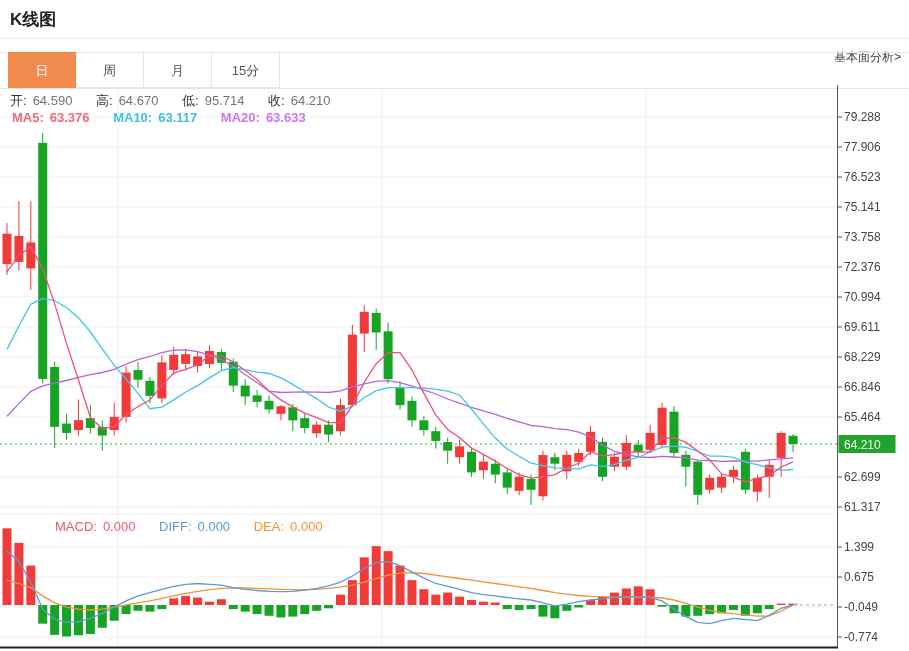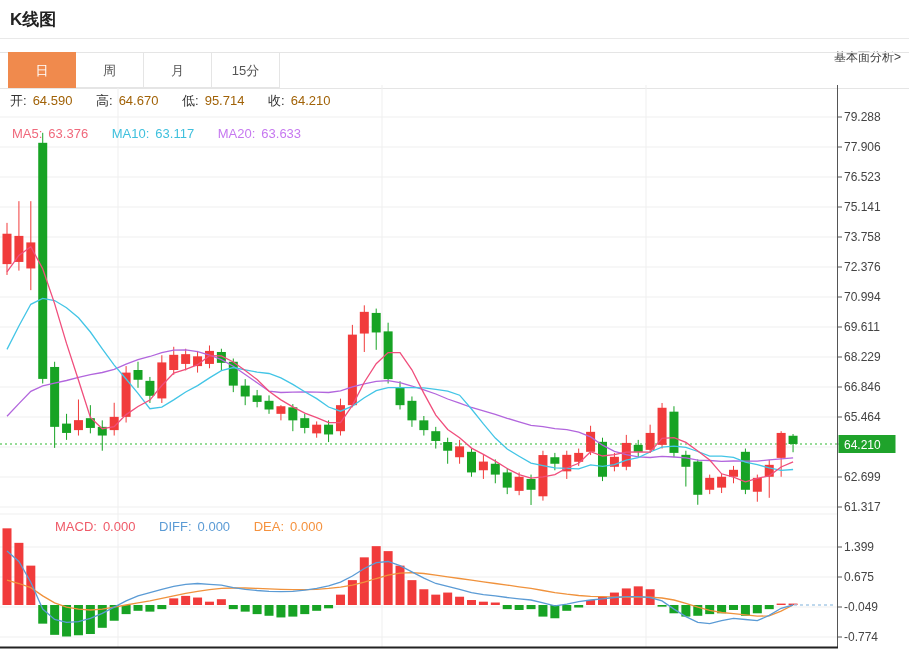--- a/index.html
+++ b/index.html
@@ -10,26 +10,26 @@
   .header-divider{position:absolute;left:0;top:38px;width:909px;height:1px;background:#e9e9e9;}
   .tab-row-top{position:absolute;left:0;top:52px;width:909px;height:1px;background:#e5e5e5;}
   .tab-row-bottom{position:absolute;left:0;top:88px;width:909px;height:1px;background:#e5e5e5;}
   .tabs{position:absolute;left:8px;top:52px;display:flex;z-index:3;}
   .tab{width:68px;height:36px;line-height:36px;text-align:center;font-size:13px;color:#555;
        background:#fff;border:1px solid #e5e5e5;border-left:none;box-sizing:border-box;cursor:pointer;}
   .tab:first-child{border-left:1px solid #e5e5e5;}
   .tab.active{background:#f08a4d;border-color:#f08a4d;color:#fff;}
   .legend{position:absolute;z-index:2;font-size:13px;white-space:nowrap;}
   .legend-ohlc{left:10px;top:92px;}
-  .legend-ma{left:12px;top:126px;}
+  .legend-ma{left:12px;top:110px;font-weight:bold;}
   .legend-macd{left:55px;top:519px;text-align:center;}
   .legend span{margin-right:6px;}
   .lg-gap{margin-right:20px !important;}
   .c-lbl{color:#333;}
-  .c-grn{color:#a16207;}
+  .c-grn{color:#737373;}
   .c-ma5{color:#f0697c;}
   .c-ma10{color:#3fc0dd;}
   .c-ma20{color:#c678f0;}
   .c-macd{color:#ef5a68;}
   .c-diff{color:#5b9bd5;}
   .c-dea{color:#f5923e;}
   #chart-svg{position:absolute;left:0;top:0;z-index:1;
              font-family:"Liberation Sans","DejaVu Sans",sans-serif;}
 </style>
 </head>

